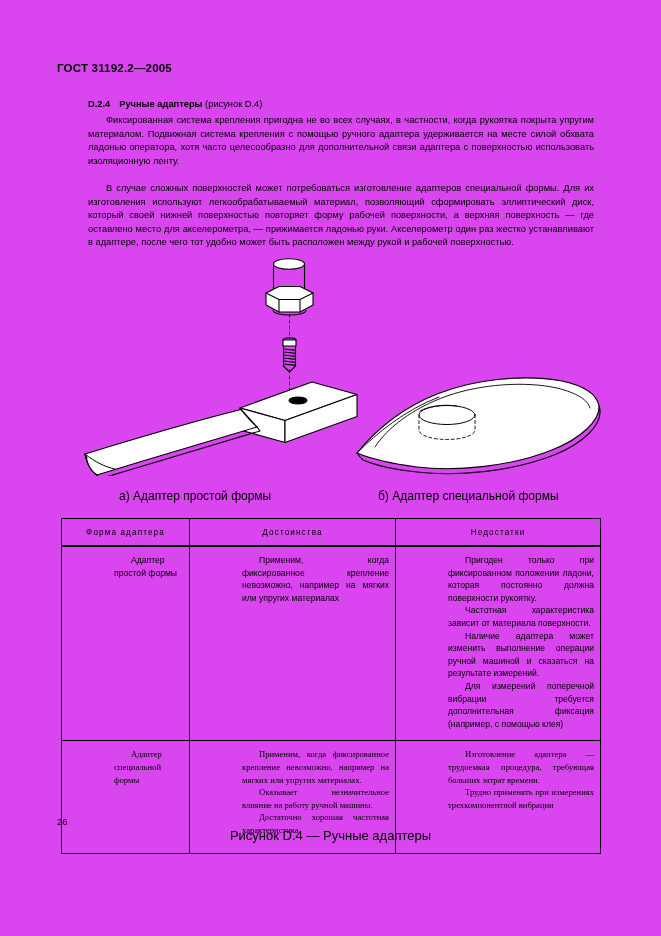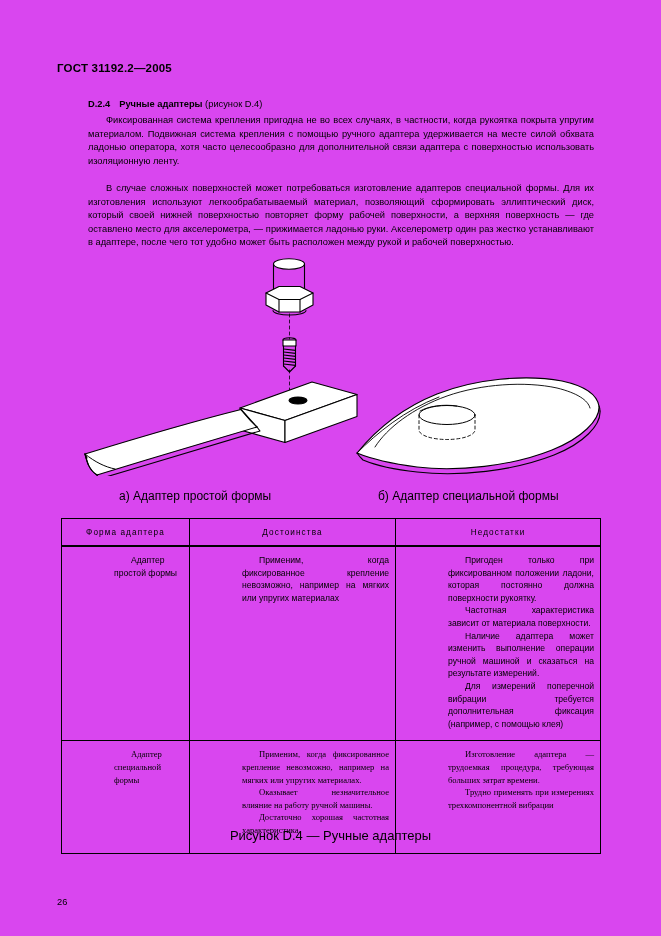--- a/index.html
+++ b/index.html
@@ -131,21 +131,21 @@
     top: 828px;
     width: 661px;
     text-align: center;
     font-size: 13px;
   }
 
   
   .pagenum {
     position: absolute;
     left: 57px;
-    top: 897px;
+    top: 817px;
     font-size: 9.3px;
   }
 </style>
 </head>
 <body>
 
 <div class="page">
 
   <div class="std-header">ГОСТ 31192.2—2005</div>
 

